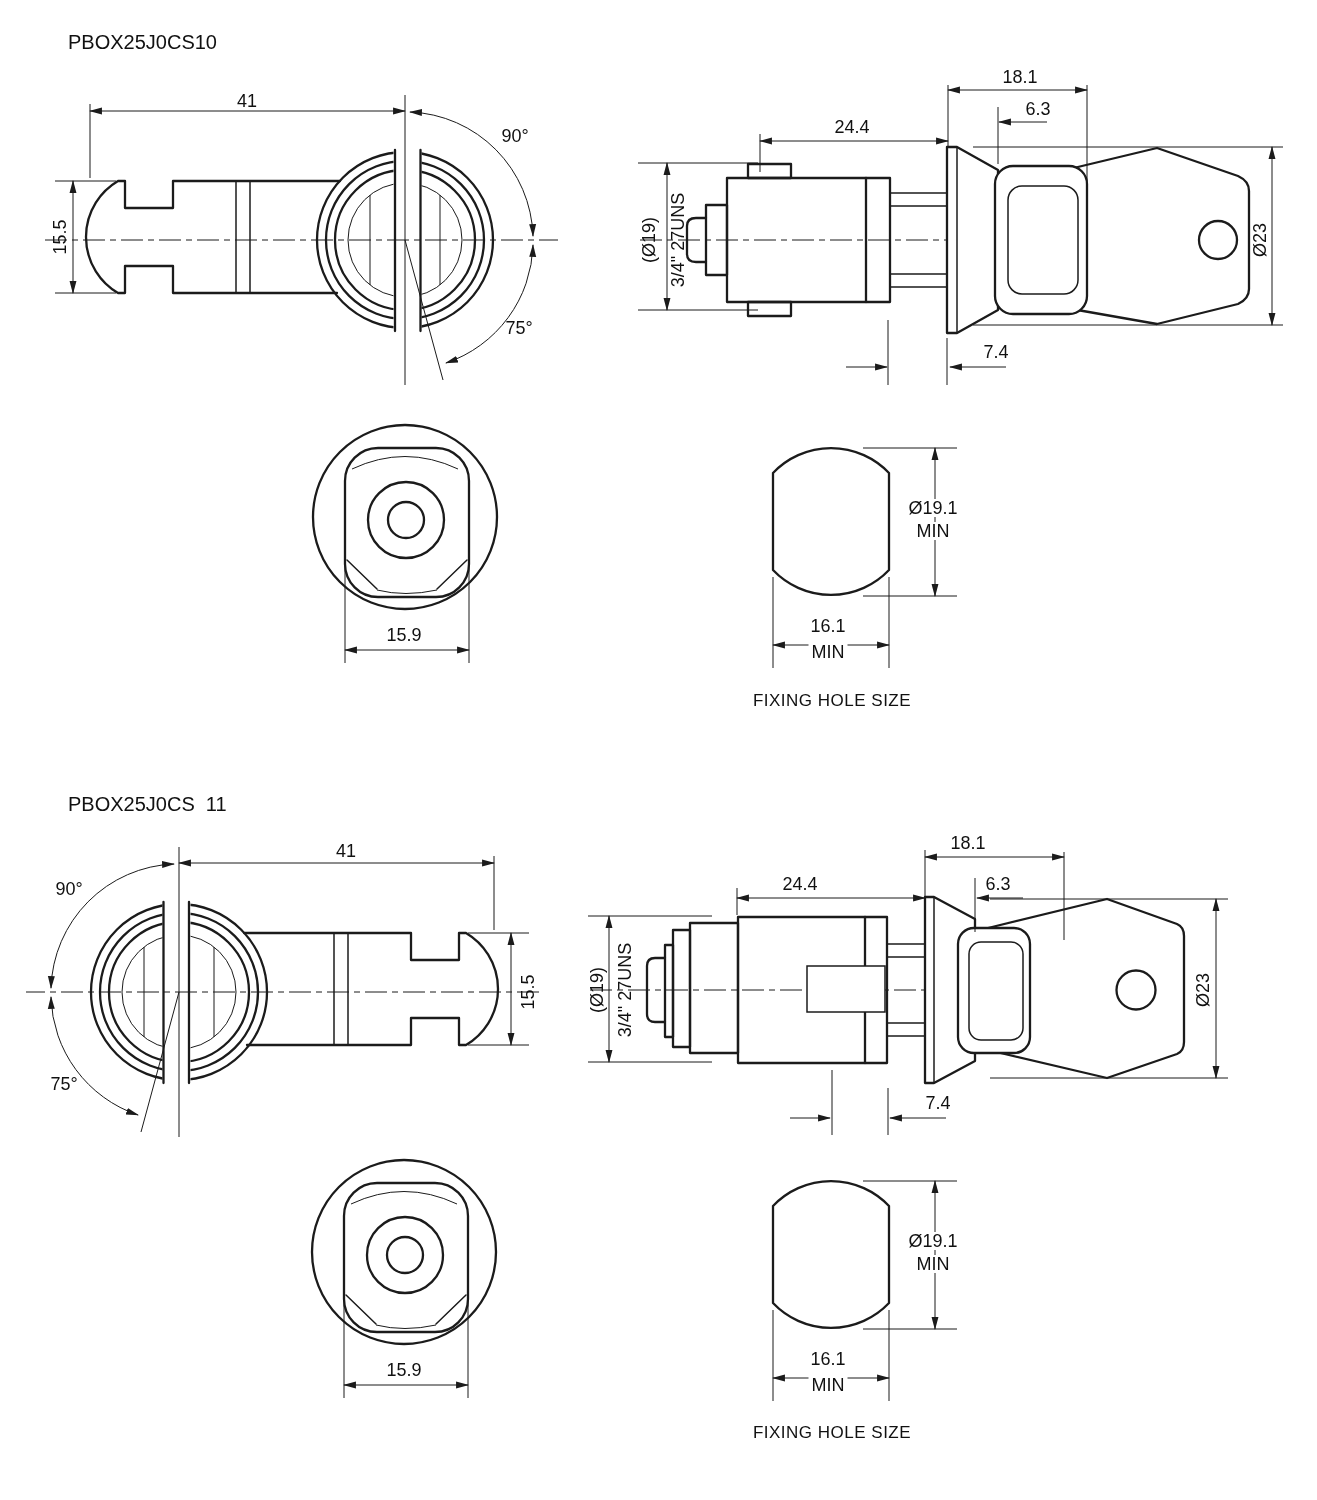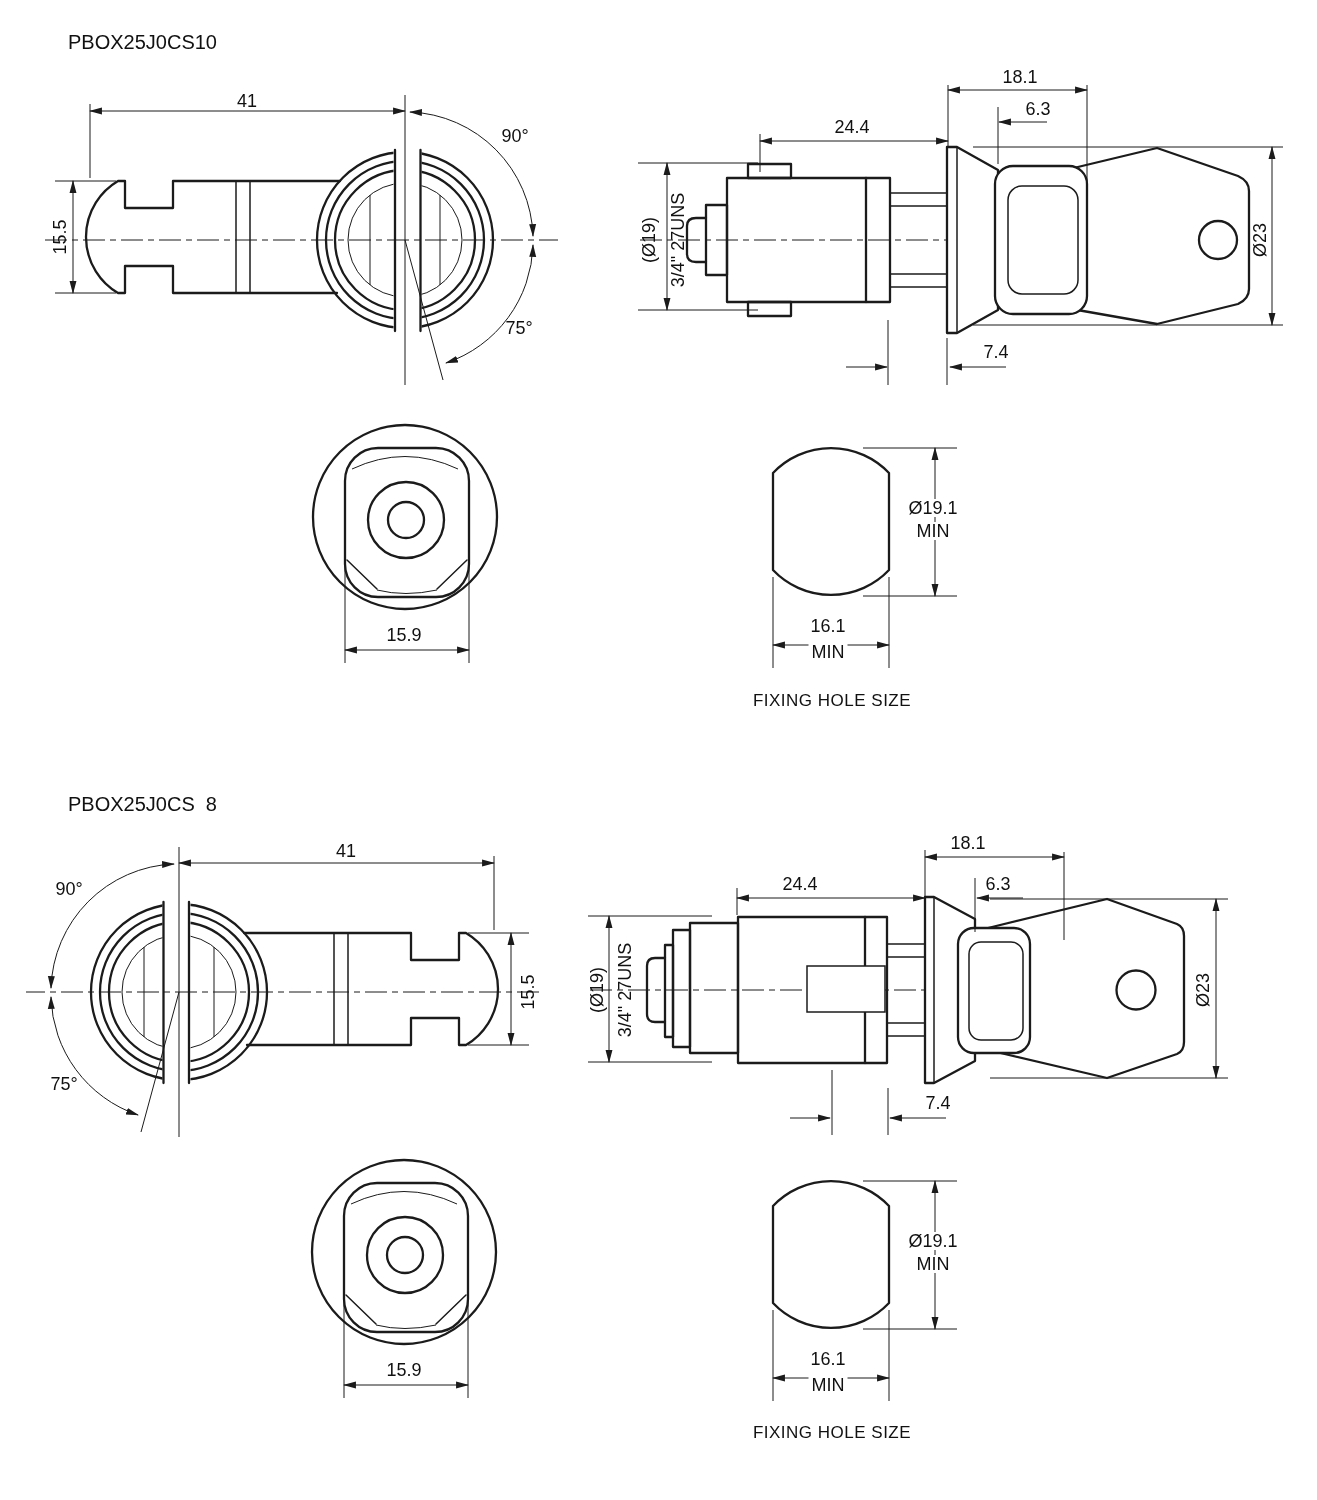--- a/index.html
+++ b/index.html
@@ -181,21 +181,21 @@
   <div class="lbl rot" style="left:678px;top:240px">3/4" 27UNS</div>
   <div class="lbl rot" style="left:1260px;top:240px">Ø23</div>
   <div class="lbl" style="left:996px;top:352px">7.4</div>
   <div class="lbl" style="left:404px;top:635px">15.9</div>
   <div class="lbl bg" style="left:933px;top:508px">Ø19.1</div>
   <div class="lbl bg" style="left:933px;top:531px">MIN</div>
   <div class="lbl" style="left:828px;top:626px">16.1</div>
   <div class="lbl bg" style="left:828px;top:652px">MIN</div>
   <div class="lbl cap" style="left:832px;top:700px">FIXING HOLE SIZE</div>
 
-  <div class="title" style="left:68px;top:804px">PBOX25J0CS  8</div>
+  <div class="title" style="left:68px;top:804px">PBOX25J0CS  11</div>
   <div class="lbl" style="left:346px;top:851px">41</div>
   <div class="lbl rot" style="left:528px;top:992px">15.5</div>
   <div class="lbl" style="left:69px;top:889px">90°</div>
   <div class="lbl" style="left:64px;top:1084px">75°</div>
   <div class="lbl" style="left:800px;top:884px">24.4</div>
   <div class="lbl" style="left:968px;top:843px">18.1</div>
   <div class="lbl" style="left:998px;top:884px">6.3</div>
   <div class="lbl rot" style="left:597px;top:990px">(Ø19)</div>
   <div class="lbl rot" style="left:625px;top:990px">3/4" 27UNS</div>
   <div class="lbl rot" style="left:1203px;top:990px">Ø23</div>

